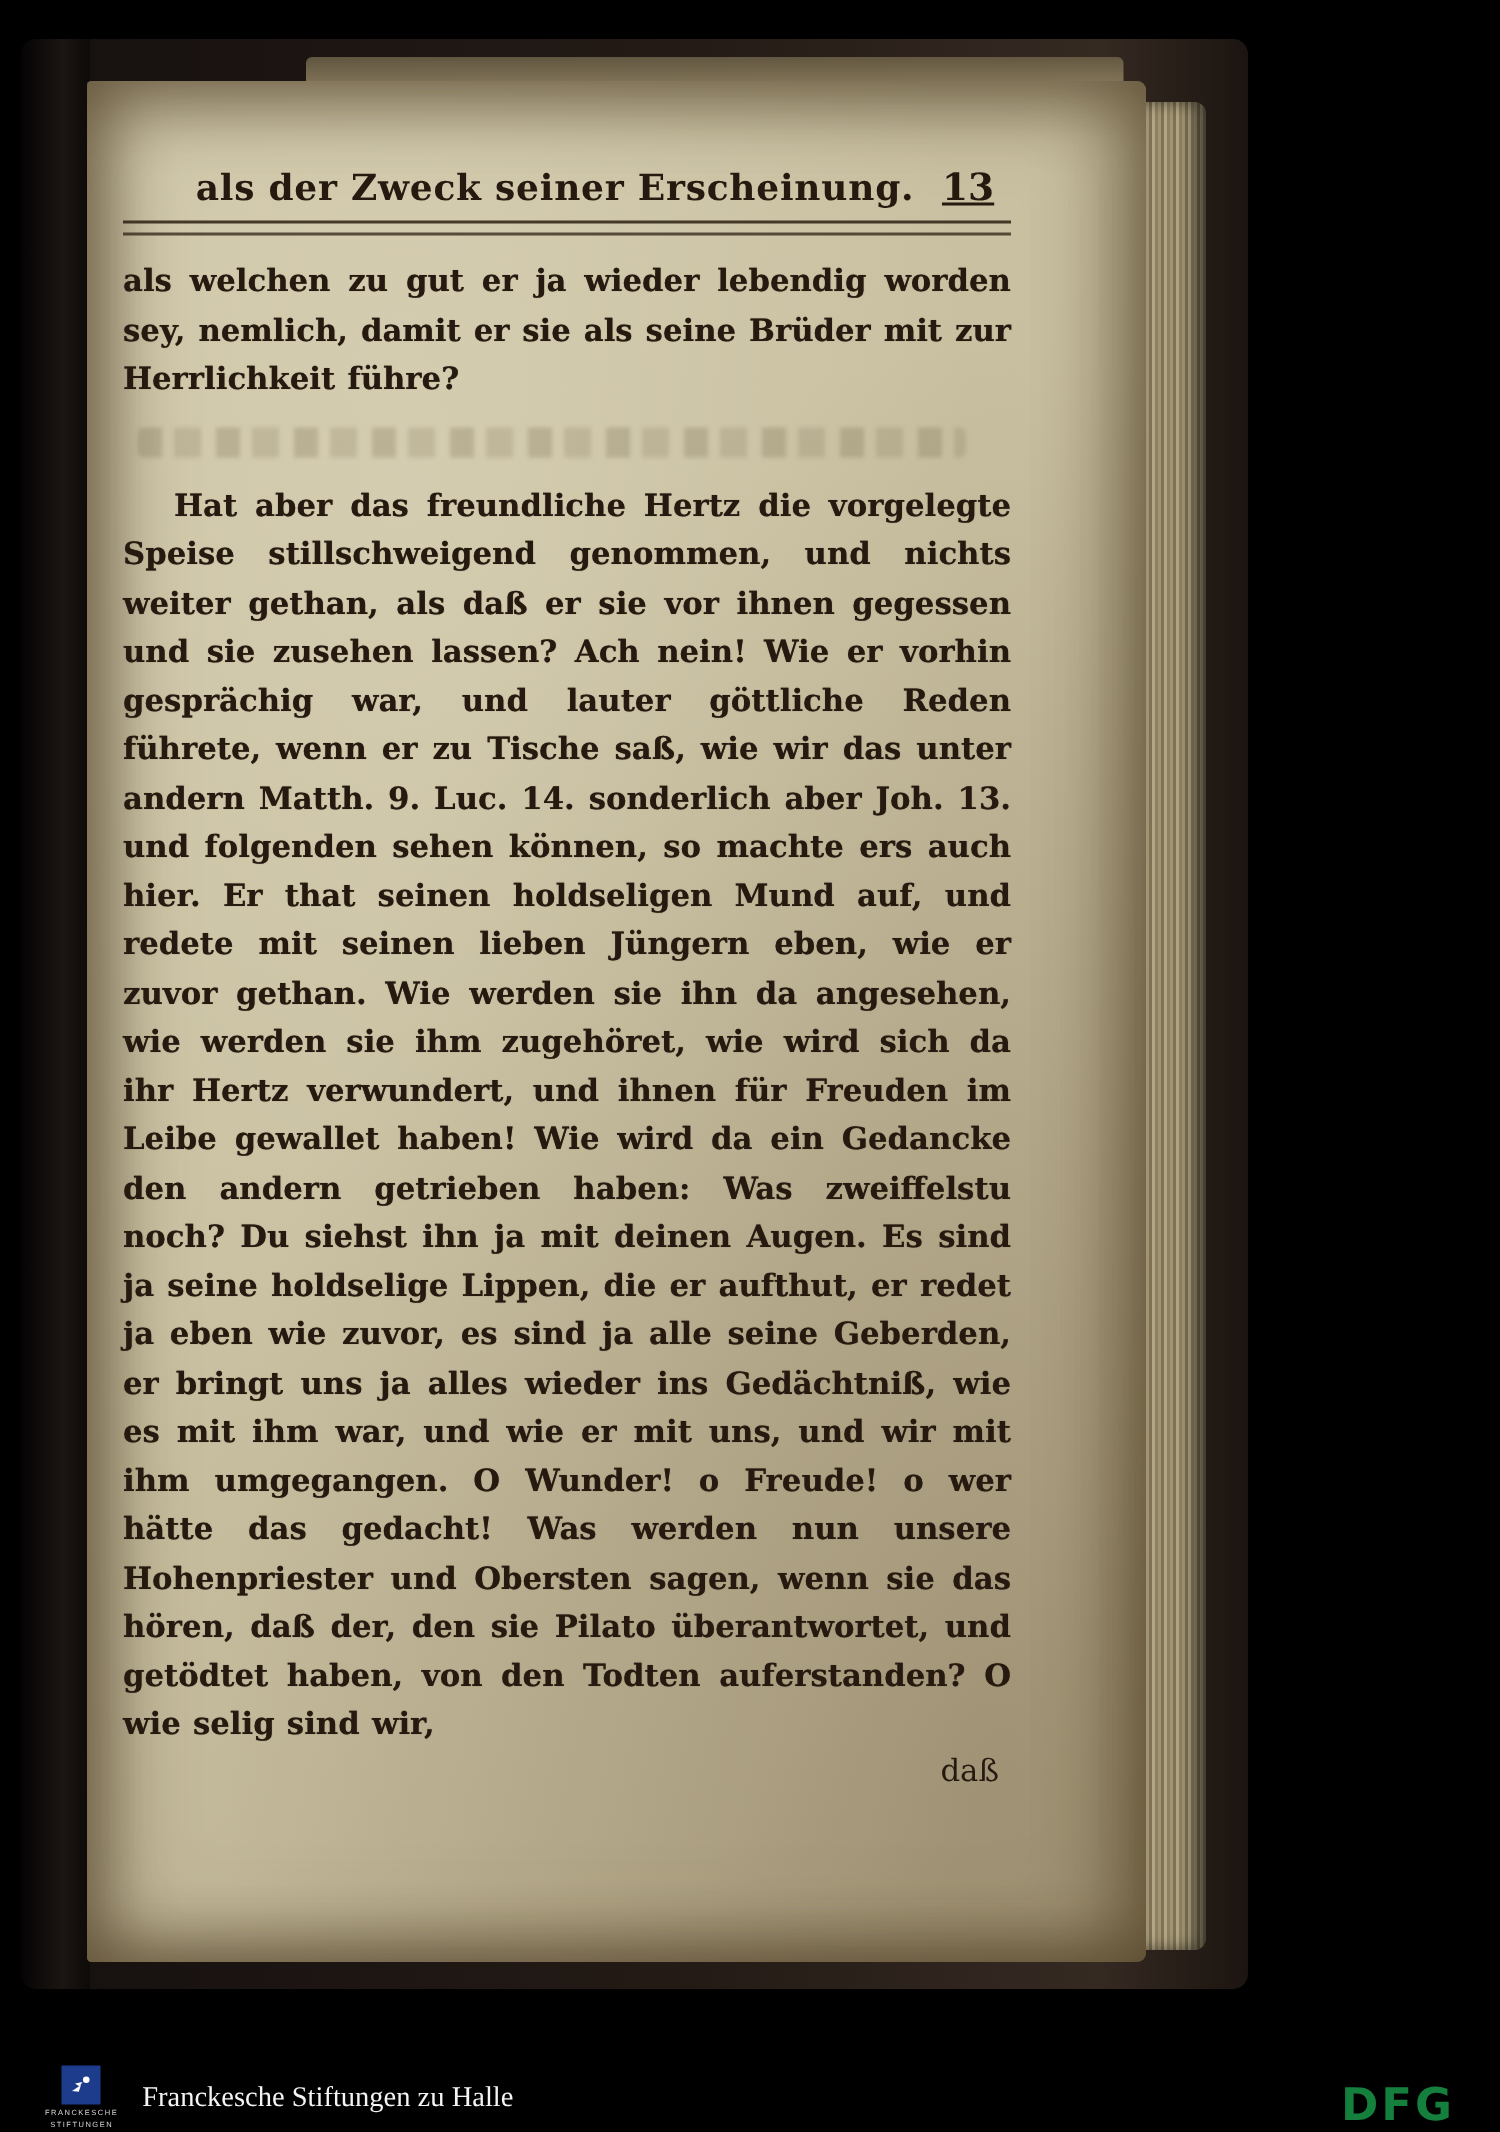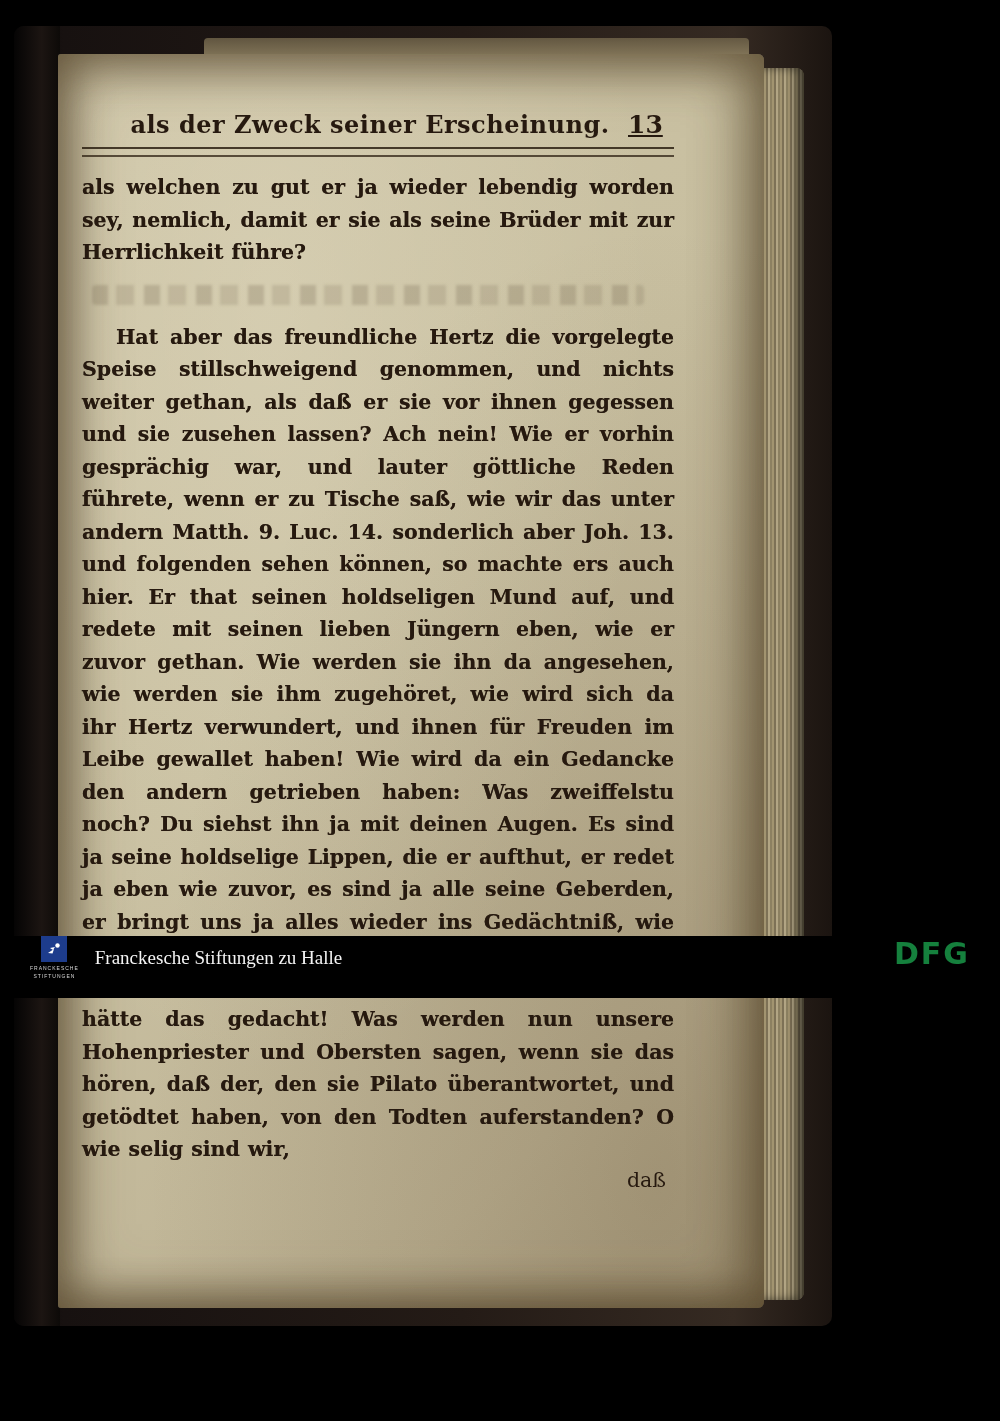--- a/index.html
+++ b/index.html
@@ -7,21 +7,21 @@
     padding: 0;
     background: #000;
     width: 1000px;
     height: 1421px;
     overflow: hidden;
     font-family: "DejaVu Serif", serif;
   }
   .stage {
     position: relative;
     width: 1000px;
-    height: 998px;
+    height: 1421px;
     background: #000;
   }
 
   
   .book {
     position: absolute;
     left: 14px;
     top: 26px;
     width: 818px;
     height: 1300px;
@@ -141,21 +141,21 @@
 
   
   .footer {
     position: absolute;
     left: 0;
     bottom: 0;
     width: 100%;
     height: 62px;
     background: #000;
     display: flex;
-    align-items: flex-start;
+    align-items: flex-end;
     justify-content: space-between;
     padding: 0 30px;
     box-sizing: border-box;
   }
   .footer-left {
     display: flex;
     align-items: center;
     gap: 16px;
   }
   .logo-block {

